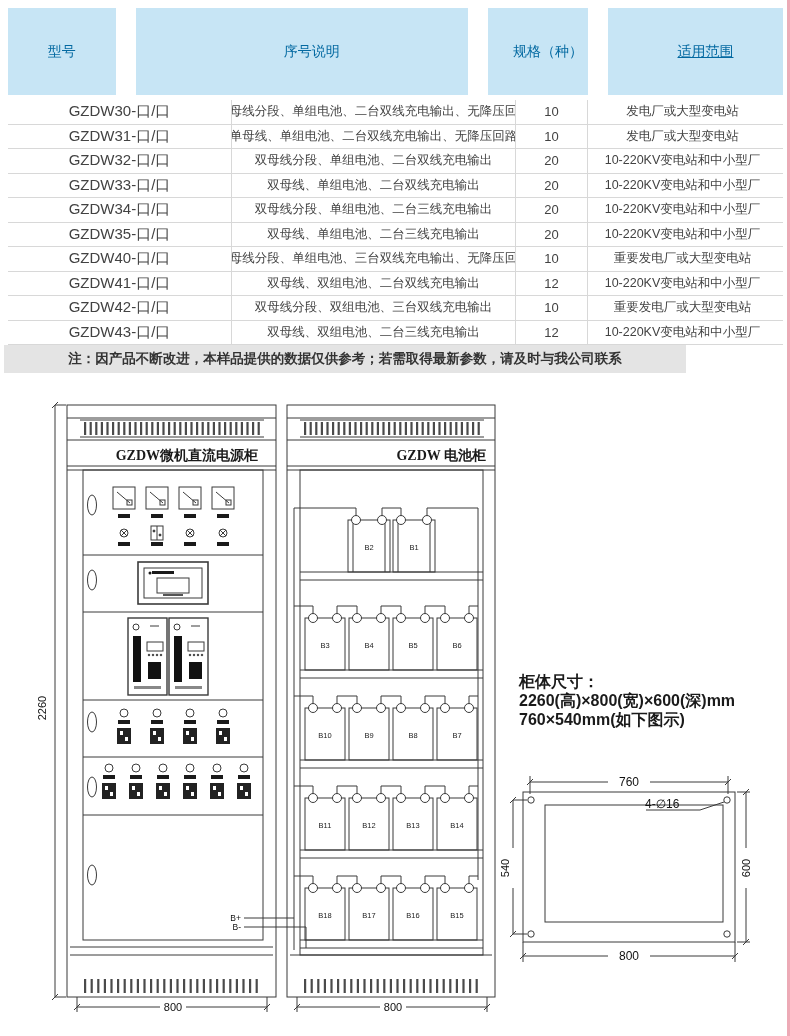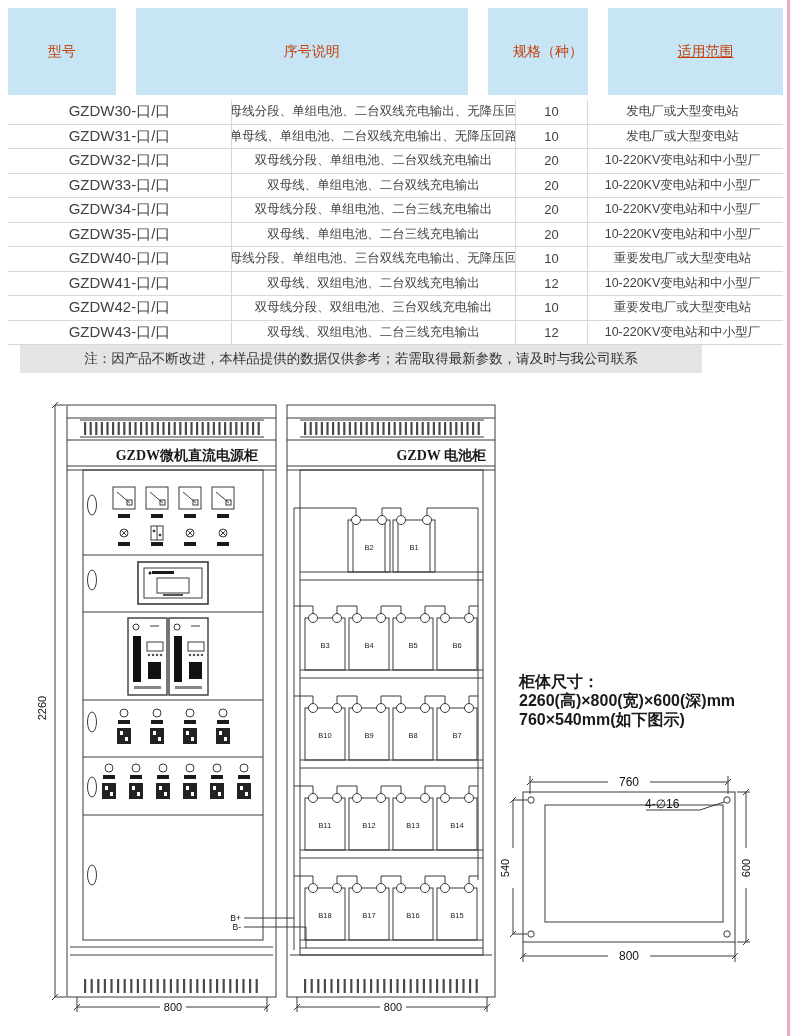--- a/index.html
+++ b/index.html
@@ -1,33 +1,33 @@
 <!DOCTYPE html>
 <html><head>
 <meta charset="utf-8">
 <style>
   html,body{margin:0;padding:0;}
   body{width:790px;height:1036px;position:relative;background:#fff;overflow:hidden;
        font-family:"Liberation Sans",sans-serif;color:#3a3a3a;}
   
   .spec-table{position:absolute;left:8px;top:8px;width:775px;}
   .thead{display:flex;height:87px;background:#fff;}
-  .th{background:#c7e5f5;color:#c2410c;font-size:14px;display:flex;align-items:center;justify-content:center;}
+  .th{background:#c7e5f5;color:#0369a1;font-size:14px;display:flex;align-items:center;justify-content:center;}
   .th+ .th{margin-left:20px;padding-left:20px;}
   .th1{width:129px;} .th2{width:375px;} .th3{width:96px;} .th4{width:186px;text-decoration:underline;}
   .tbody{margin-top:5px;}
   .tr{display:flex;height:24.5px;border-bottom:1px solid #d8d8d8;box-sizing:border-box;align-items:center;}
   .td{font-size:12.5px;color:#424242;display:flex;align-items:center;justify-content:center;height:100%;box-sizing:border-box;white-space:nowrap;overflow:hidden;}
   .td1{width:224px;border-right:1px solid #d8d8d8;font-size:15px;}
   .td2{width:284px;border-right:1px solid #d8d8d8;}
   .td3{width:72px;border-right:1px solid #d8d8d8;font-size:13px;}
   .td4{width:189px;}
   
-  .note-bar{position:absolute;left:20px;top:345px;width:682px;height:28px;background:#e4e4e4;
-            display:flex;align-items:center;justify-content:center;font-size:13.5px;font-weight:normal;color:#333;}
+  .note-bar{position:absolute;left:4px;top:345px;width:682px;height:28px;background:#e4e4e4;
+            display:flex;align-items:center;justify-content:center;font-size:13.5px;font-weight:bold;color:#333;}
   
   .diagram-svg{position:absolute;left:0;top:390px;}
   .spec-notes{position:absolute;left:519px;top:672px;width:240px;font-size:16px;font-weight:bold;
               color:#1a1a1a;line-height:19px;}
   .edge-accent{position:absolute;right:0;top:0;width:3px;height:1036px;background:#edaab6;}
   svg text{font-family:"Liberation Sans",sans-serif;fill:#111;stroke:none;}
   svg .title-t{font-family:"Liberation Serif",serif;font-weight:bold;font-size:14px;fill:#1a1a1a;}
   svg .dim-t{font-size:11px;}
   svg .bat-t{font-size:7.5px;fill:#222;}
   svg .tiny-t{font-size:8.5px;}

